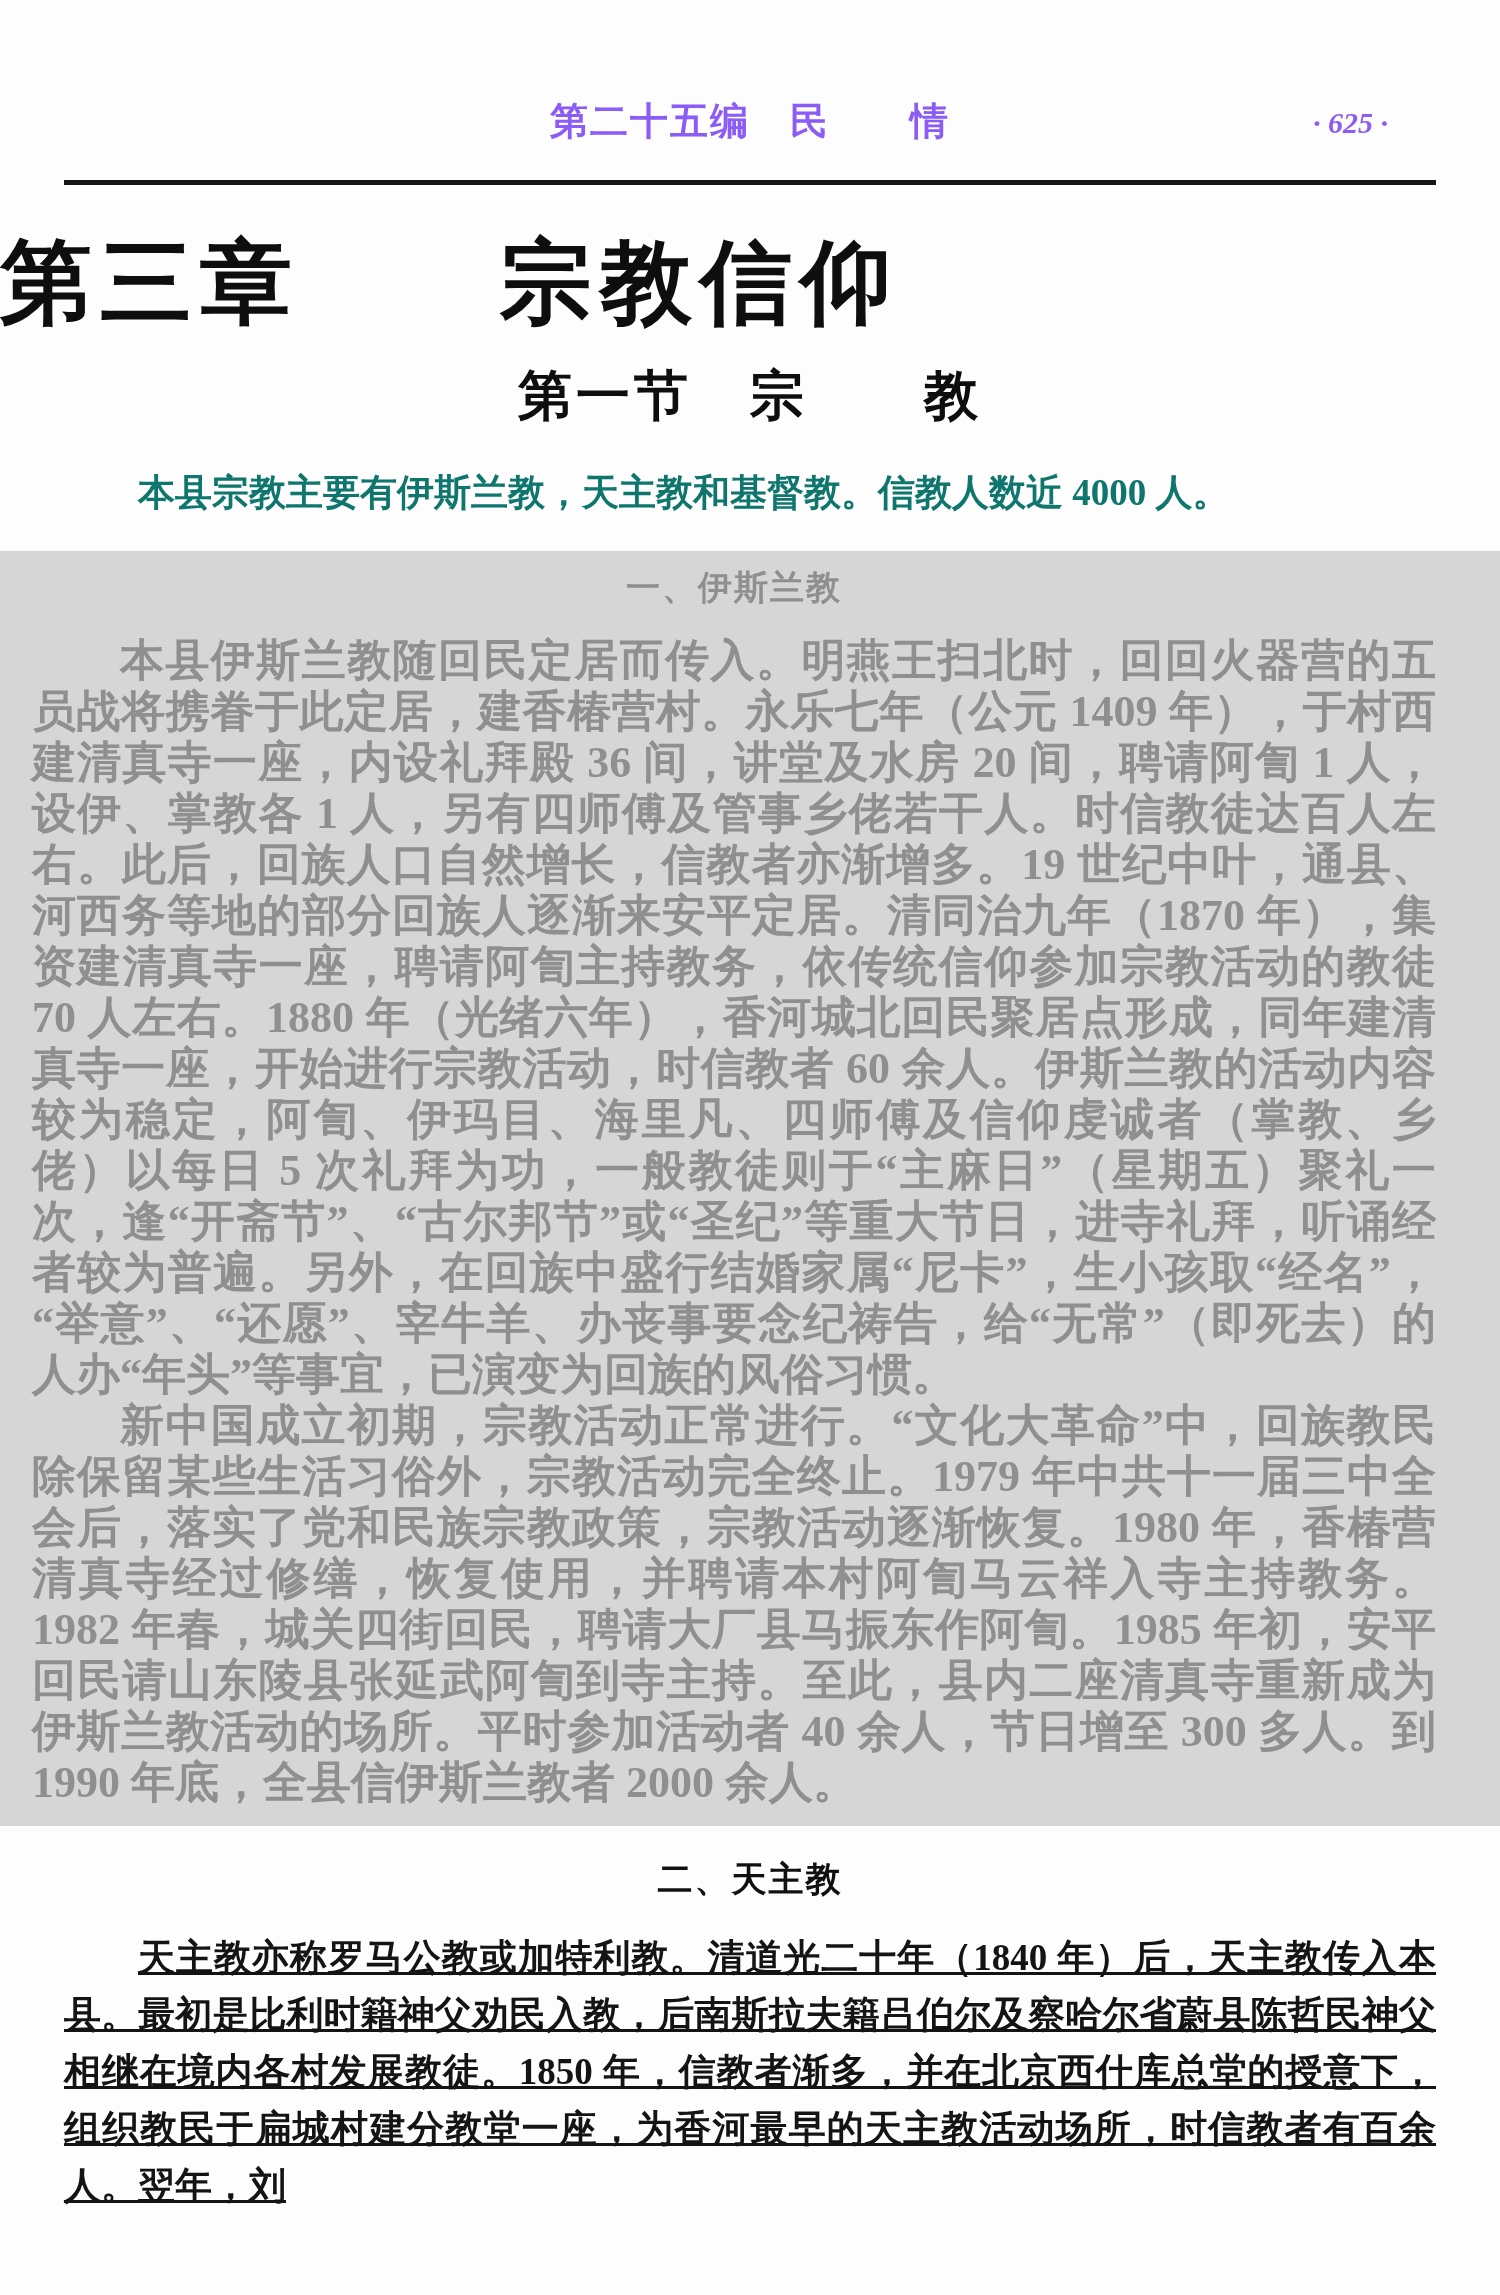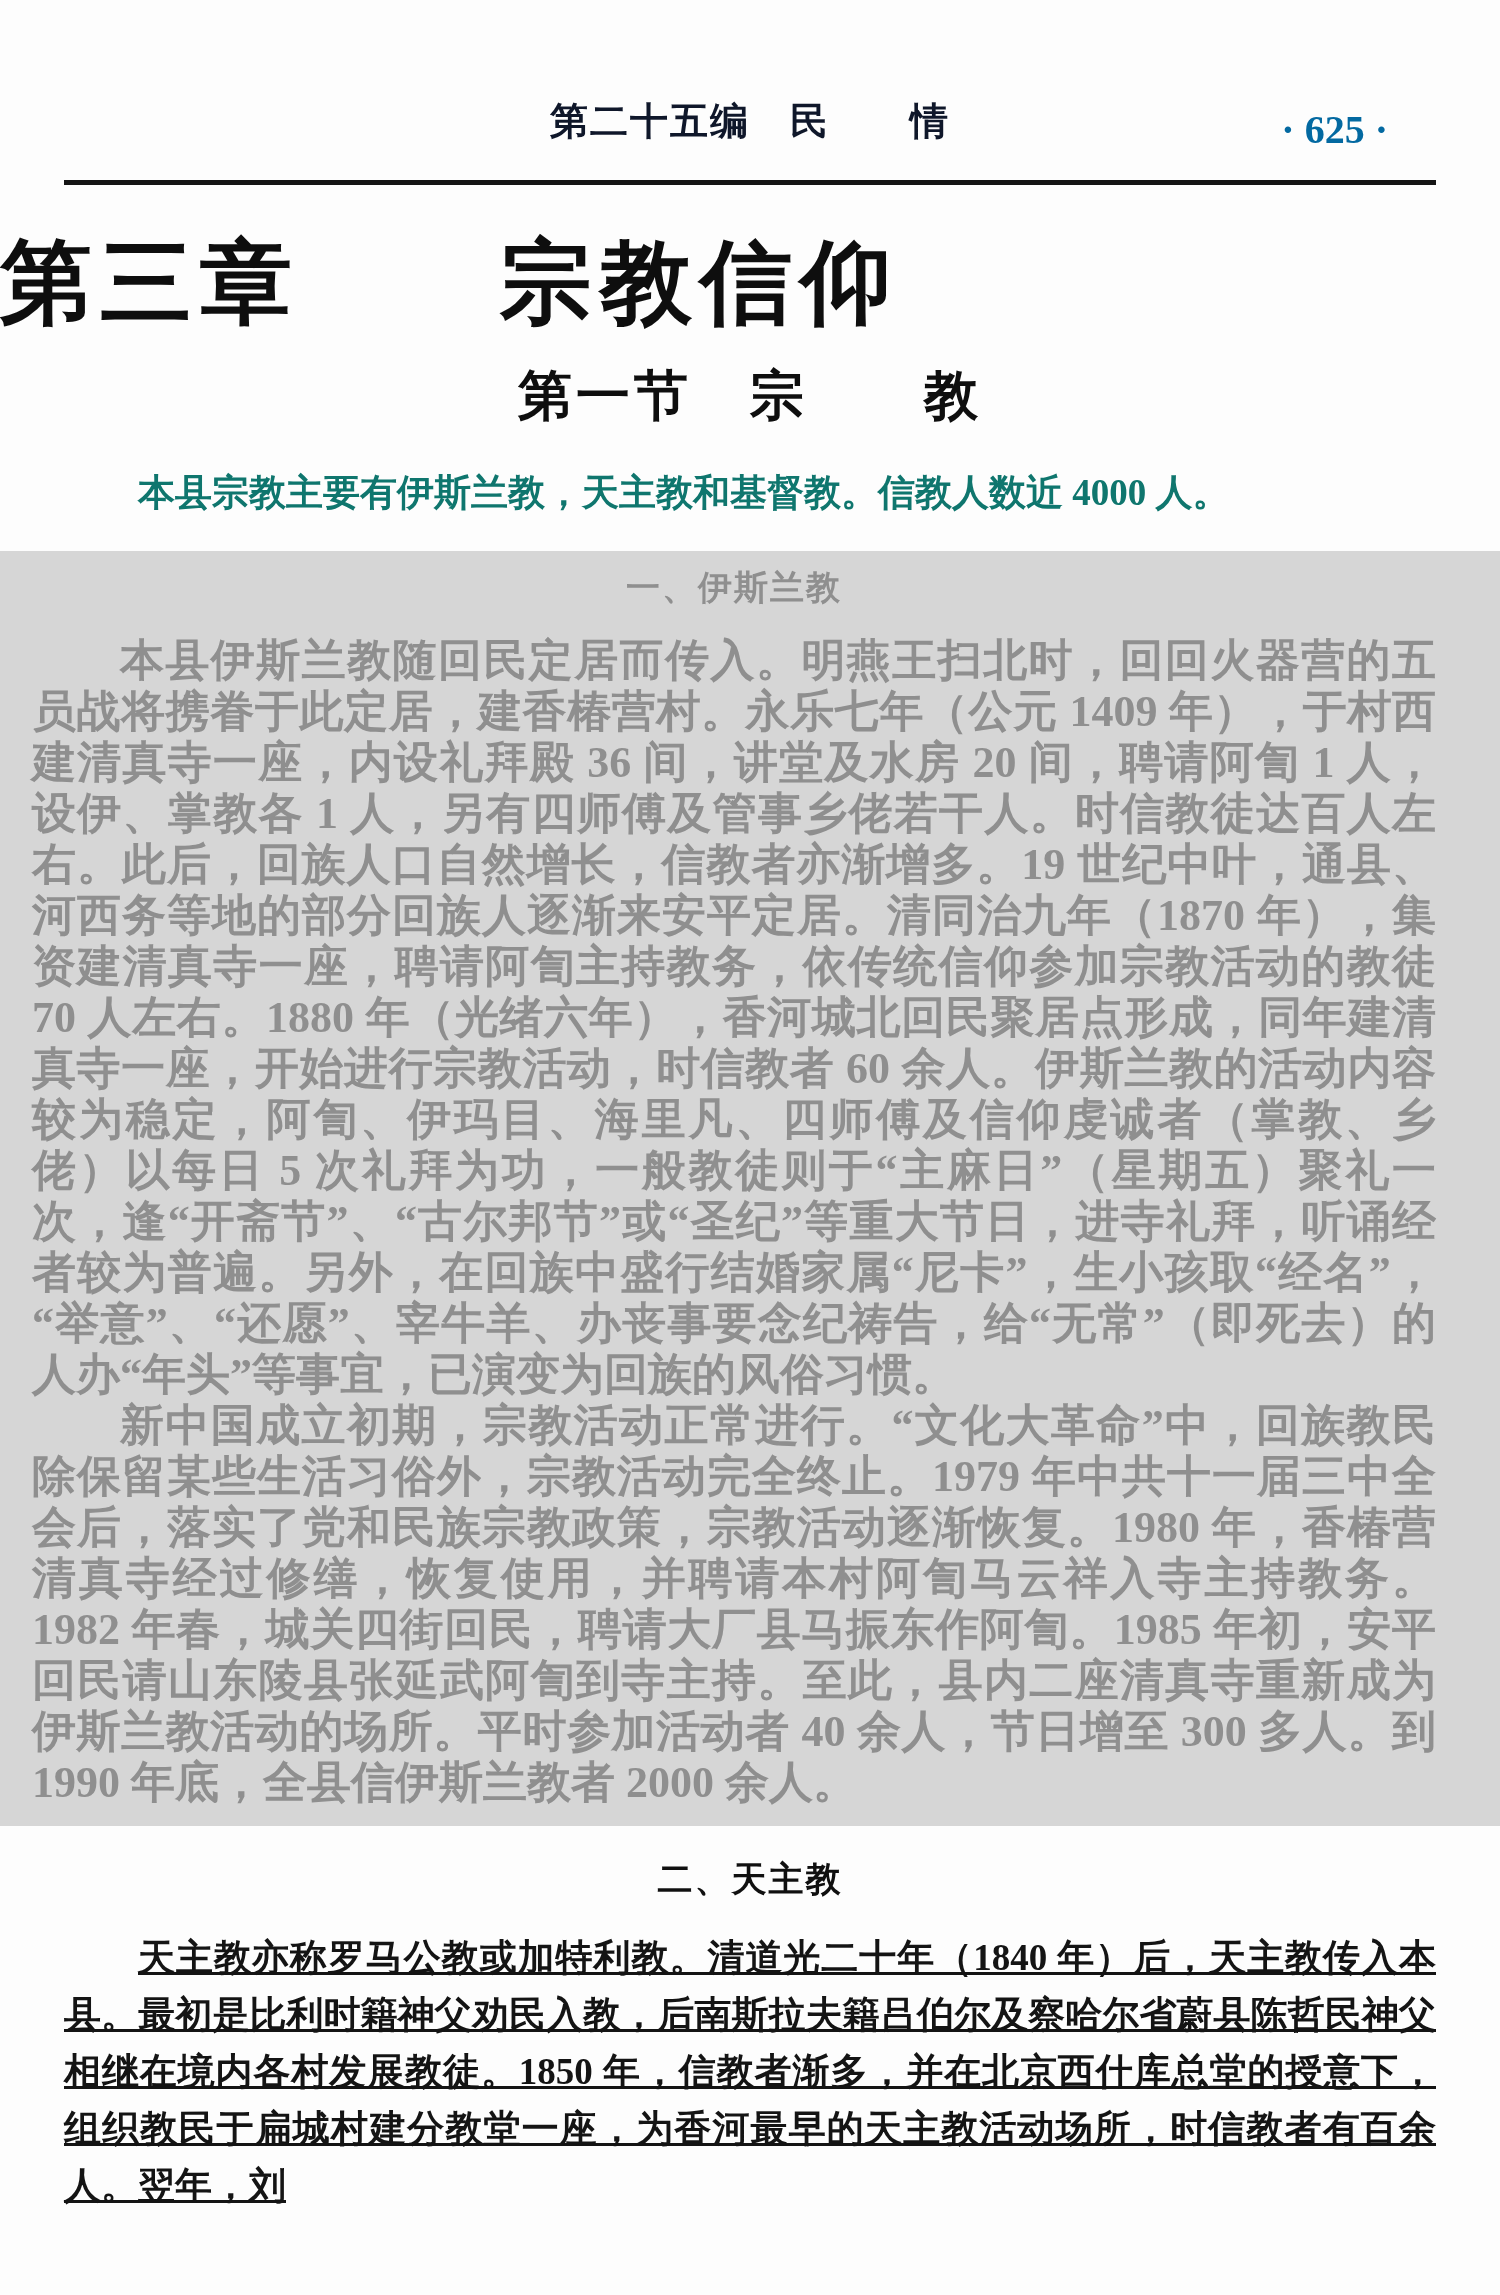--- a/index.html
+++ b/index.html
@@ -23,30 +23,31 @@
   
   .header {
     position: relative;
     padding-top: 98px;
   }
   .header-title {
     text-align: center;
     font-size: 38px;
     line-height: 46px;
     font-weight: bold;
-    color: #0f172a;
+    color: #8b5cf6;
     letter-spacing: 2px;
   }
   .page-num {
     position: absolute;
     top: 106px;
     right: 112px;
-    font-size: 40px;
+    font-size: 30px;
     font-weight: bold;
-    color: #0369a1;
+    color: #8b5cf6;
+    font-style: italic;
   }
   .rule {
     margin: 36px 64px 0 64px;
     height: 5px;
     background: #151515;
   }
   
   .band1 {
     margin-top: 2px;
     background: #d6d6d6;

